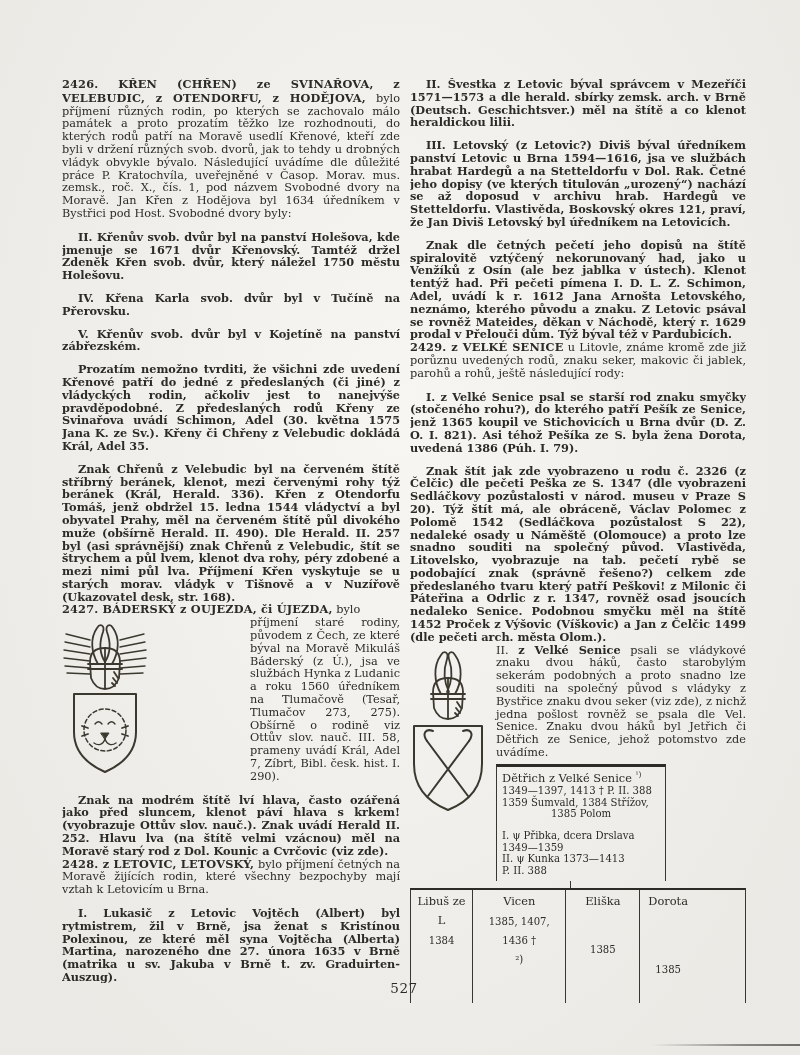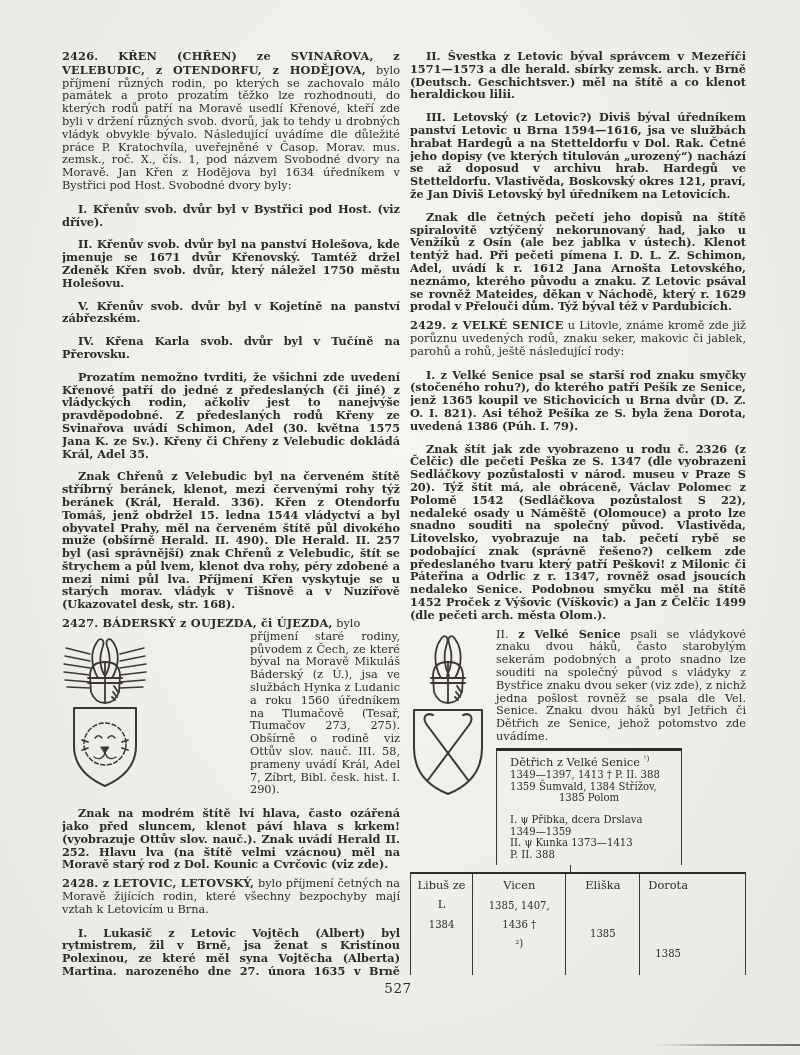--- a/index.html
+++ b/index.html
@@ -3,72 +3,71 @@
 <meta charset="utf-8">
 <style>
   html,body{margin:0;padding:0;background:#d8d6d0;}
   .page{
     position:relative; width:800px; height:1055px; margin:0 auto;
     background:#f2f1ec;
     background-image:radial-gradient(ellipse at 50% 40%, rgba(255,255,255,0.35), rgba(0,0,0,0.03) 85%);
     font-family:"DejaVu Serif", serif;
     color:#2d2b26; overflow:hidden;
   }
-  .col{ position:absolute; top:50px; font-size:11.3px; line-height:12.8px; max-height:925px; overflow:hidden;}
+  .col{ position:absolute; top:78px; font-size:11.3px; line-height:12.8px; max-height:925px; overflow:hidden;}
   .col-left{ left:62px;  width:338px; }
   .col-right{ left:410px; width:336px; }
   p{ margin:0; text-align:justify; }
   .gap{ margin-top:10px; }
-  .gap2{ margin-top:6px; }
+  .gap2{ margin-top:0; }
   .ind{ text-indent:16px;font-weight:bold; }
   b.caps{ letter-spacing:0.2px; }
   sup{ font-size:7.5px; }
   .crest-left{ float:left; width:186px; height:170px; margin:3px 2px 2px 0; }
   .crest-right{ float:left; width:80px; height:188px; margin:2px 6px 0 0; }
   .clearb{ clear:both; }
   svg.crest{ stroke:#3b382f; fill:none; stroke-width:1.8; stroke-linecap:round; stroke-linejoin:round; }
   .gen-box{
-    overflow:hidden; width:158px; margin:4px 0 0 6px; padding:2px 13px 5px;
+    overflow:hidden; width:158px; margin:4px 0 0 6px; padding:2px 5px 5px;
     border-left:1.3px solid #3a372e; border-right:1.3px solid #3a372e; border-top:3px solid #2d2b26;
     font-size:10.1px; line-height:11.6px; text-align:left;
   }
   .gen-box .bx-title{ font-size:11.4px; margin-bottom:1px; }
   .gen-box .ctr{ text-align:center; }
   .gen-box .marriages{ margin-top:10px; }
   .tick{ clear:both; width:1.3px; height:7px; background:#3a372e; margin-left:160px; }
   .desc-table{
     display:flex; width:336px; box-sizing:border-box;
     border-top:2px solid #2d2b26; border-left:1.3px solid #3a372e; border-right:1.3px solid #3a372e;
   }
   .desc-col{
     box-sizing:border-box; border-right:1.3px solid #3a372e; padding:2px 2px 3px;
     text-align:center; font-size:10.1px; line-height:19px; min-height:92px;
     display:flex; flex-direction:column;
   }
   .desc-col:last-child{ border-right:none;gap:48px; }
   .c1{ flex:0 0 18.6%; } .c2{ flex:0 0 14.7%; } .c3{ flex:0 0 27.9%; } .c4{ flex:0 0 22.2%;gap:28px; } .c5{ flex:0 0 16.6%; }
   .desc-name{ font-size:11.4px; margin-bottom:1px; }
   .desc-note{ margin-top:auto; padding-top:4px; }
-  .page-number{ position:absolute; top:980px; left:8px; width:780px; text-align:center; font-size:13.5px; letter-spacing:0.5px; }
+  .page-number{ position:absolute; top:980px; left:14px; width:780px; text-align:center; font-size:13.5px; letter-spacing:0.5px; }
   .edge-line{ position:absolute; bottom:9px; right:0; width:148px; height:2px;
     background:linear-gradient(90deg, rgba(45,43,38,0) 0%, rgba(45,43,38,0.5) 60%, rgba(45,43,38,0.65) 100%); }
 </style>
 </head>
 <body>
 
 <div class="page">
 
   <div class="col col-left">
 
     <p><b class="caps">2426. KŘEN (CHŘEN) ze SVINAŘOVA, z VELEBUDIC, z OTENDORFU, z HODĚJOVA,</b><span> bylo příjmení různých rodin, po kterých se zachovalo málo památek a proto prozatím těžko lze rozhodnouti, do kterých rodů patří na Moravě usedlí Křenové, kteří zde byli v držení různých svob. dvorů, jak to tehdy u drobných vládyk obvykle bývalo. Následující uvádíme dle důležité práce P. Kratochvíla, uveřejněné v Časop. Morav. mus. zemsk., roč. X., čís. 1, pod názvem Svobodné dvory na Moravě. Jan Křen z Hodějova byl 1634 úředníkem v Bystřici pod Host. Svobodné dvory byly:</span></p>
 
-    <p class="gap ind"><span>I. </span><b>Křenův</b><span> svob. dvůr byl v Bystřici pod Host. (viz dříve).</span></p>
     <p class="gap ind"><span>II. </span><b>Křenův</b><span> svob. dvůr byl na panství Holešova, kde jmenuje se 1671 dvůr Křenovský. Tamtéž držel Zdeněk Křen svob. dvůr, který náležel 1750 městu Holešovu.</span></p>
+    <p class="gap ind"><span>IV. </span><b>Křena</b><span> Karla svob. dvůr byl v Tučíně na Přerovsku.</span></p>
     <p class="gap ind"><span>V. </span><b>Křenův</b><span> svob. dvůr byl v Kojetíně na panství zábřezském.</span></p>
-    <p class="gap ind"><span>IV. </span><b>Křena</b><span> Karla svob. dvůr byl v Tučíně na Přerovsku.</span></p>
 
     <p class="gap ind">Prozatím nemožno tvrditi, že všichni zde uvedení Křenové patří do jedné z předeslaných (či jiné) z vládyckých rodin, ačkoliv jest to nanejvýše pravděpodobné. Z předeslaných rodů Křeny ze Svinařova uvádí Schimon, Adel (30. května 1575 Jana K. ze Sv.). Křeny či Chřeny z Velebudic dokládá Král, Adel 35.</p>
     <p class="gap ind"><b>Znak</b><span> Chřenů z Velebudic byl na červeném štítě stříbrný beránek, klenot, mezi červenými rohy týž beránek (Král, Herald. 336). Křen z Otendorfu Tomáš, jenž obdržel 15. ledna 1544 vládyctví a byl obyvatel Prahy, měl na červeném štítě půl divokého muže (obšírně Herald. II. 490). Dle Herald. II. 257 byl (asi správnější) znak Chřenů z Velebudic, štít se štrychem a půl lvem, klenot dva rohy, péry zdobené a mezi nimi půl lva. Příjmení Křen vyskytuje se u starých morav. vládyk v Tišnově a v Nuzířově (Ukazovatel desk, str. 168).</span></p>
 
     <p class="gap2"><b class="caps">2427. BÁDERSKÝ z OUJEZDA, či ÚJEZDA,</b><span> bylo</span></p>
 
     <div class="crest-left">
       <svg class="crest" width="86" height="168" viewBox="0 0 86 168">
 
         <g stroke-width="1.4">

